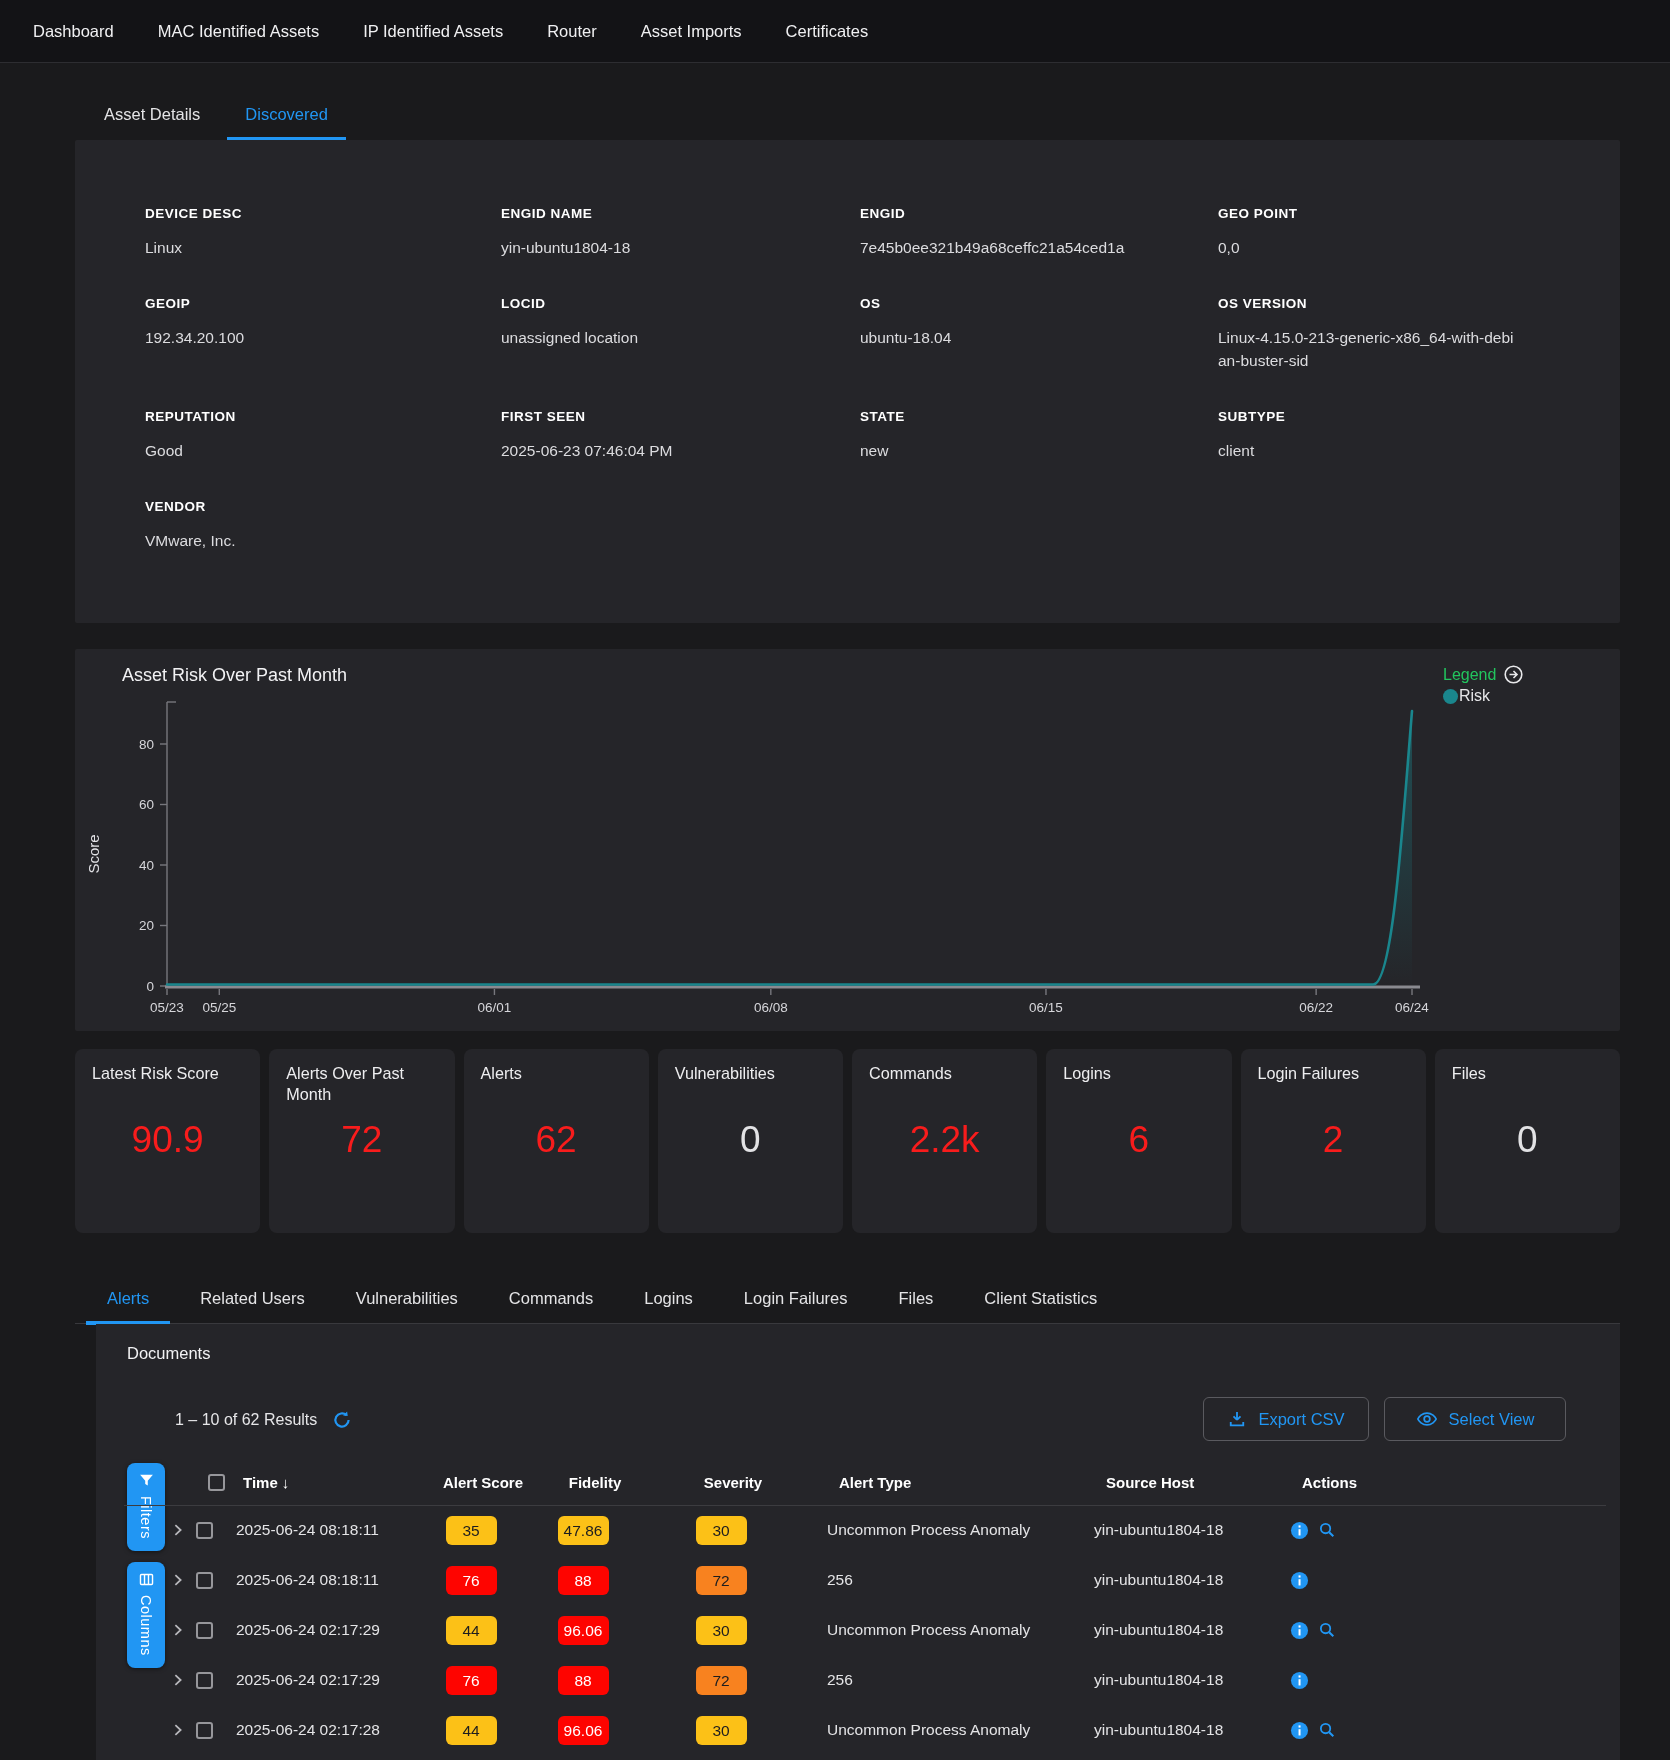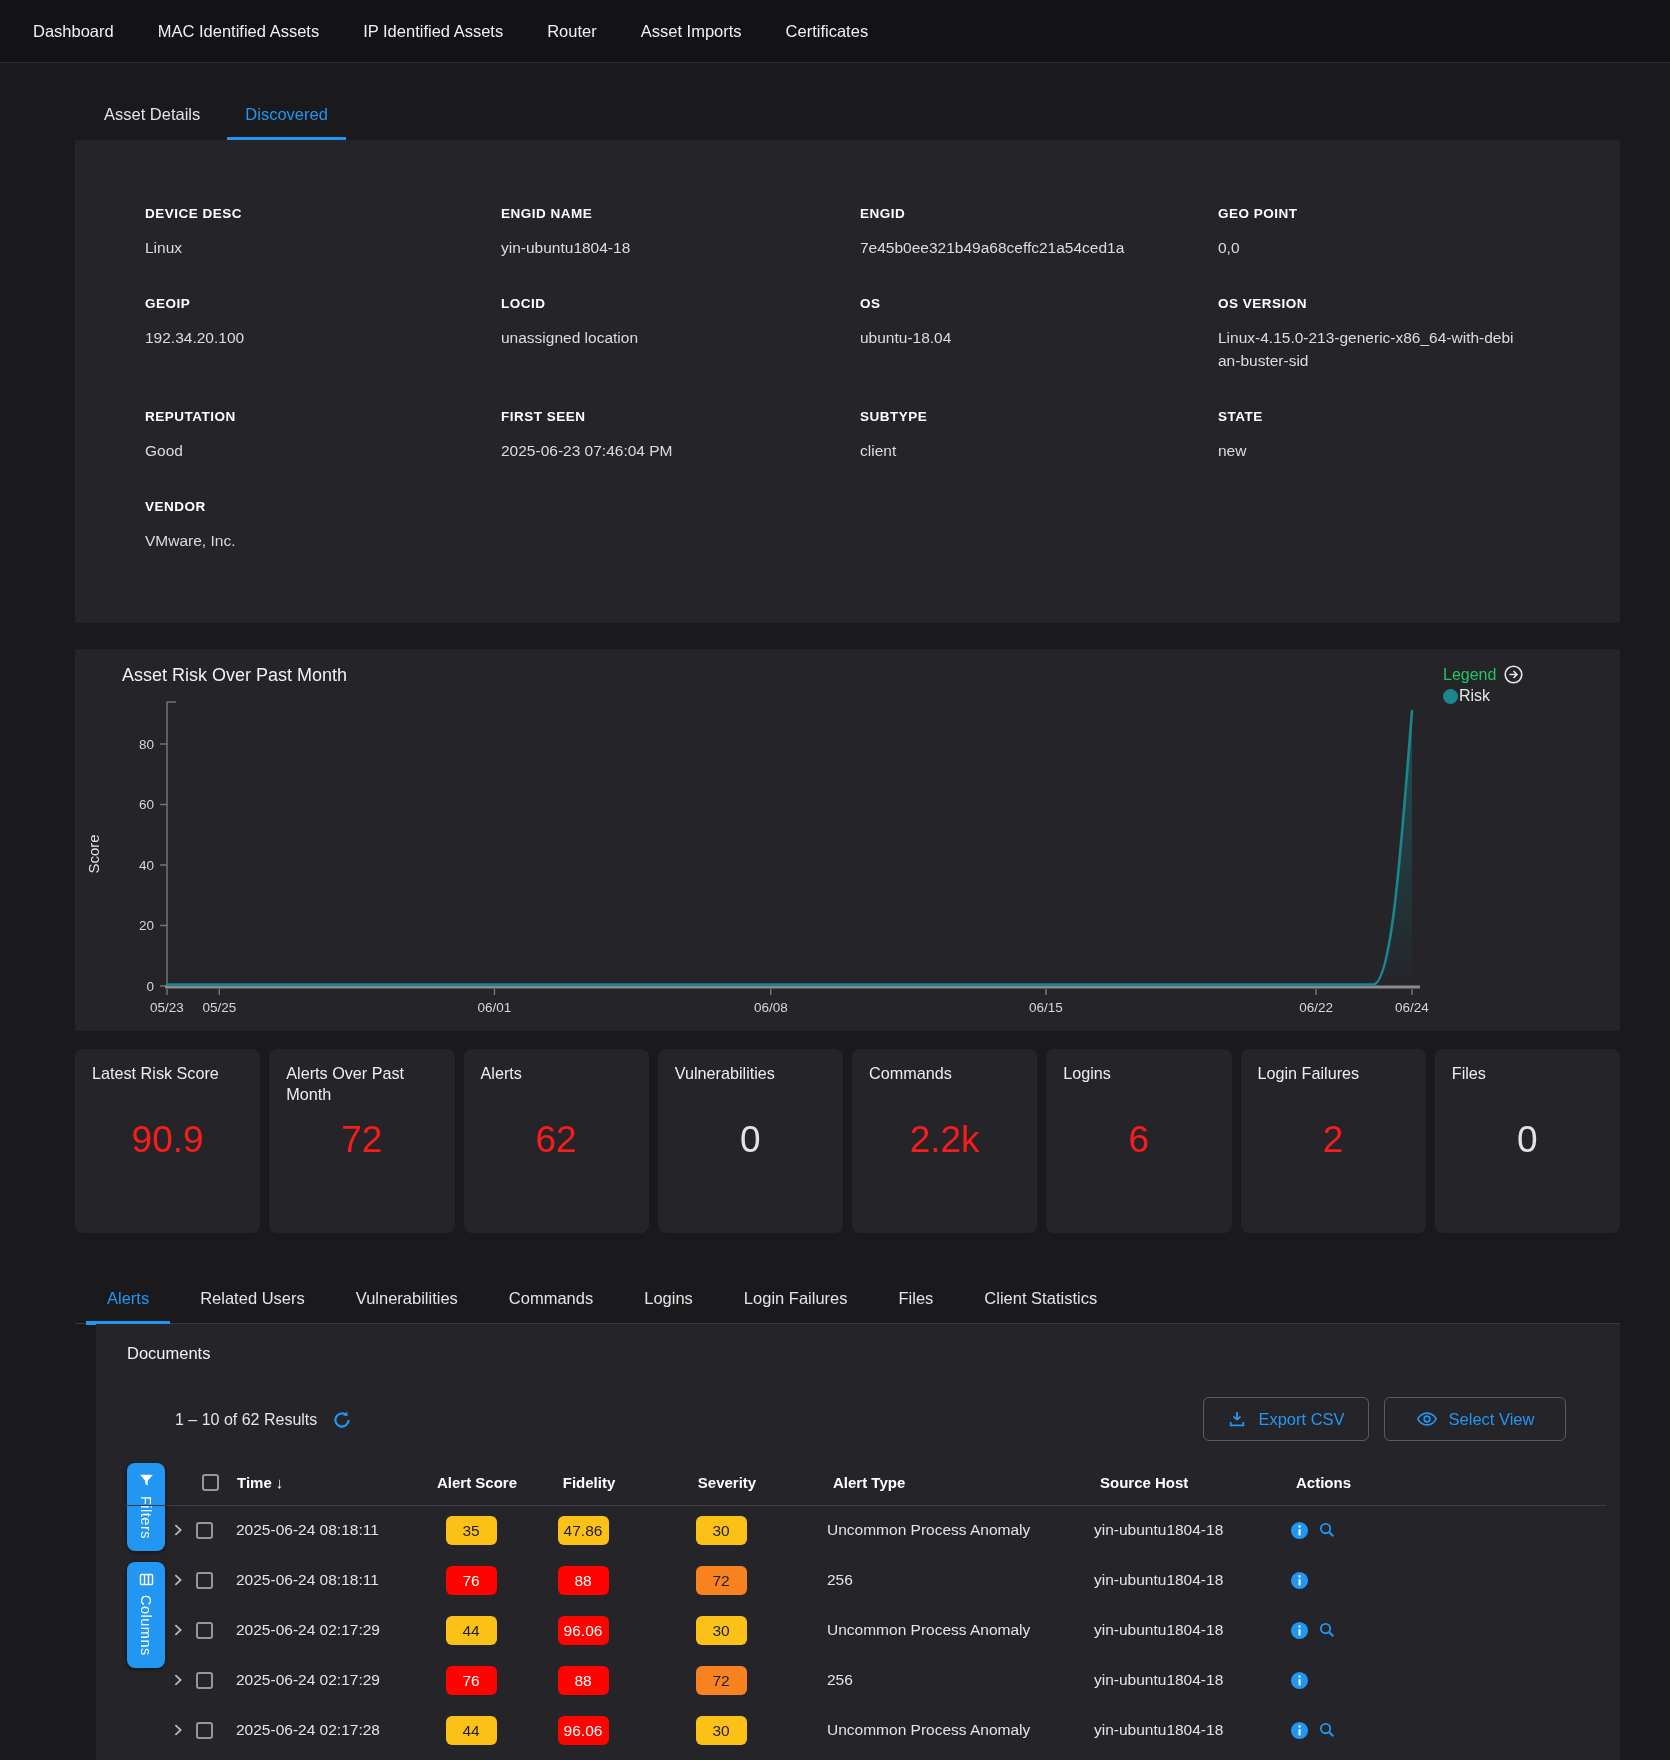--- a/index.html
+++ b/index.html
@@ -99,21 +99,21 @@
   }
   .side-btn .vtext { writing-mode:vertical-rl; font-size:14.5px; letter-spacing:.5px; }
   .btn-filters { top:139px; height:88px; }
   .btn-columns { top:238px; height:106px; }
   
   .grid-row {
     display:grid;
     grid-template-columns:25px 35px 195px 90px 134px 142px 270px 194px 150px;
     align-items:center; margin-left:75px;
   }
-  .table-head { position:absolute; left:6px; right:14px; top:136px; height:45px; }
+  .table-head { position:absolute; left:12px; right:14px; top:136px; height:45px; }
   .table-head .grid-row { height:45px; }
   .head-cell { font-size:15px; font-weight:bold; color:#ffffff; white-space:nowrap; }
   .head-cell.center { text-align:center; }
   .head-cell.pad { padding-left:35px; }
   .head-cell.pad-sm { padding-left:32px; }
   .head-cell.pad-act { padding-left:34px; }
   .sort-arrow { font-weight:normal; font-size:15px; margin-left:4px; }
   .head-divider { position:absolute; left:28px; right:14px; top:181px; border-top:1px solid #3c3c40; }
   .table-body { position:absolute; left:0; right:14px; top:181px; }
   .table-row { height:50px; }
@@ -186,26 +186,26 @@
       </div>
       <div class="field">
         <div class="field-label">REPUTATION</div>
         <div class="field-value">Good</div>
       </div>
       <div class="field">
         <div class="field-label">FIRST SEEN</div>
         <div class="field-value">2025-06-23 07:46:04 PM</div>
       </div>
       <div class="field">
+        <div class="field-label">STATE</div>
+        <div class="field-value">new</div>
+      </div>
+      <div class="field">
         <div class="field-label">SUBTYPE</div>
         <div class="field-value">client</div>
-      </div>
-      <div class="field">
-        <div class="field-label">STATE</div>
-        <div class="field-value">new</div>
       </div>
       <div class="field">
         <div class="field-label">VENDOR</div>
         <div class="field-value">VMware, Inc.</div>
       </div>
     </div>
 </div>
 
 <div class="chart-panel">
   <svg class="chart-svg" id="chartSvg" viewBox="0 0 1545 382">

